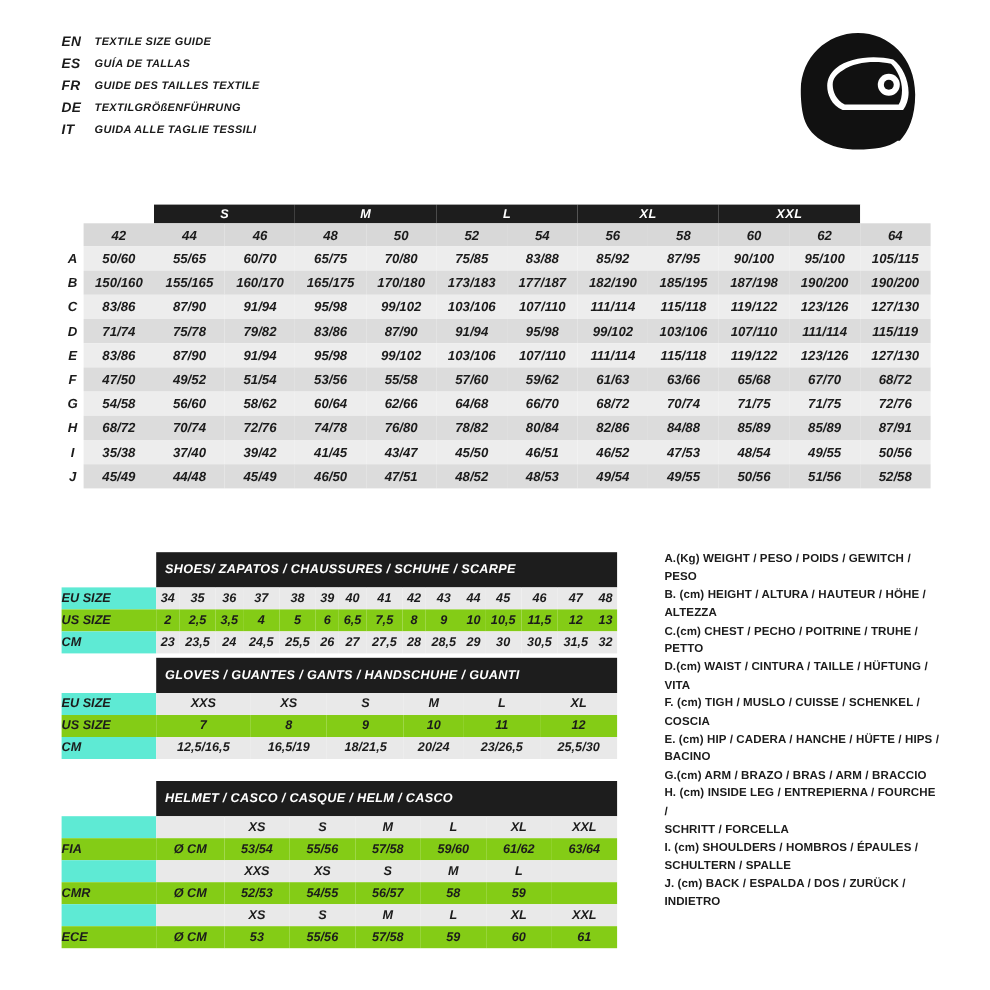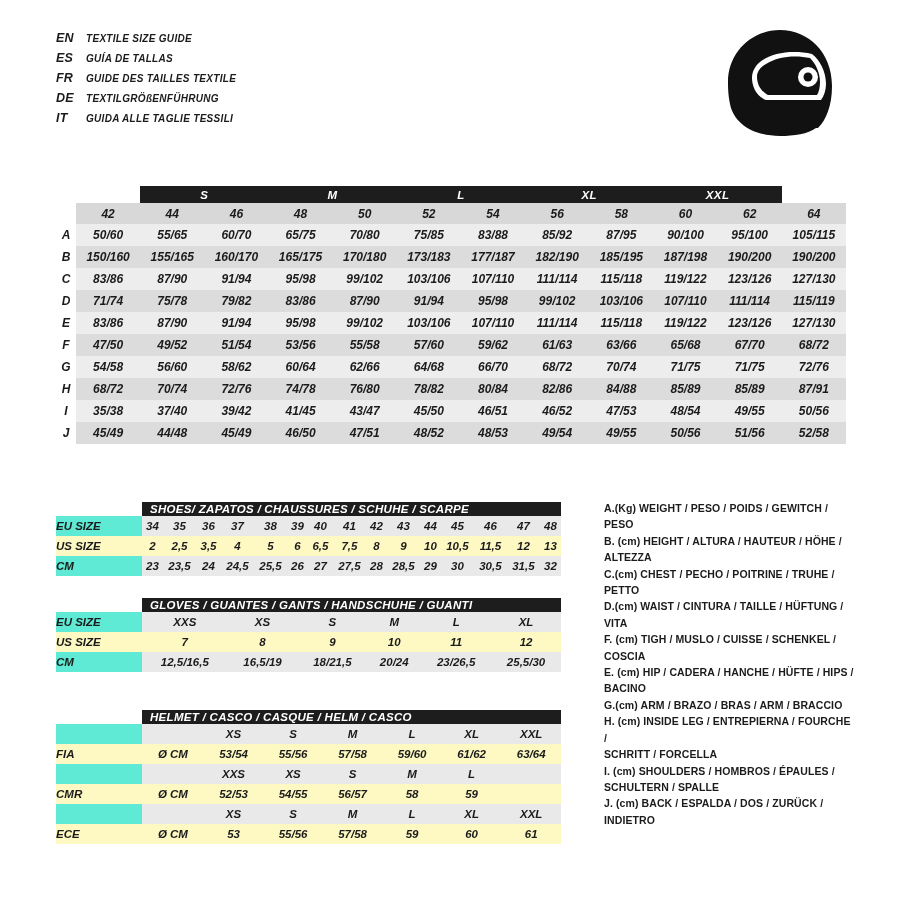--- a/index.html
+++ b/index.html
@@ -29,26 +29,26 @@
   .numrow td{background:#d8d8d8;height:21px;}
   .numrow td.rowlab{background:#fff;}
   .r-light td{background:#ededed;}
   .r-dark td{background:#dcdcdc;}
   .r-light td.rowlab,.r-dark td.rowlab{background:#fff;}
 
   
   .block{position:absolute;left:56px;width:505px;}
   .block table{border-collapse:collapse;width:505px;}
   .block td{font-size:11.5px;font-style:italic;font-weight:700;height:20px;padding:0 2px;}
-  .hdr td{background:#1d1d1d;color:#fff;font-size:11.5px;letter-spacing:.3px;height:14px;padding-left:8px;}
+  .hdr td{background:#1d1d1d;color:#fff;font-size:11.5px;letter-spacing:.3px;height:32px;padding-left:8px;}
   .hdr td.void{background:#fff;}
   .lab{width:84px;padding-left:0 !important;}
   .shade td{background:#e9e9e9;}
   .shade td.lab{background:#5eead4;}
-  .plain td{background:#fef9c3;}
+  .plain td{background:#84cc16;}
   .cellc{text-align:center;}
 
   
   .legend{position:absolute;left:604px;top:500px;width:250px;}
   .legend .ln{font-size:10.5px;font-weight:700;line-height:16.4px;letter-spacing:.1px;}
 </style>
 </head>
 <body>
 
 <div class="page">

